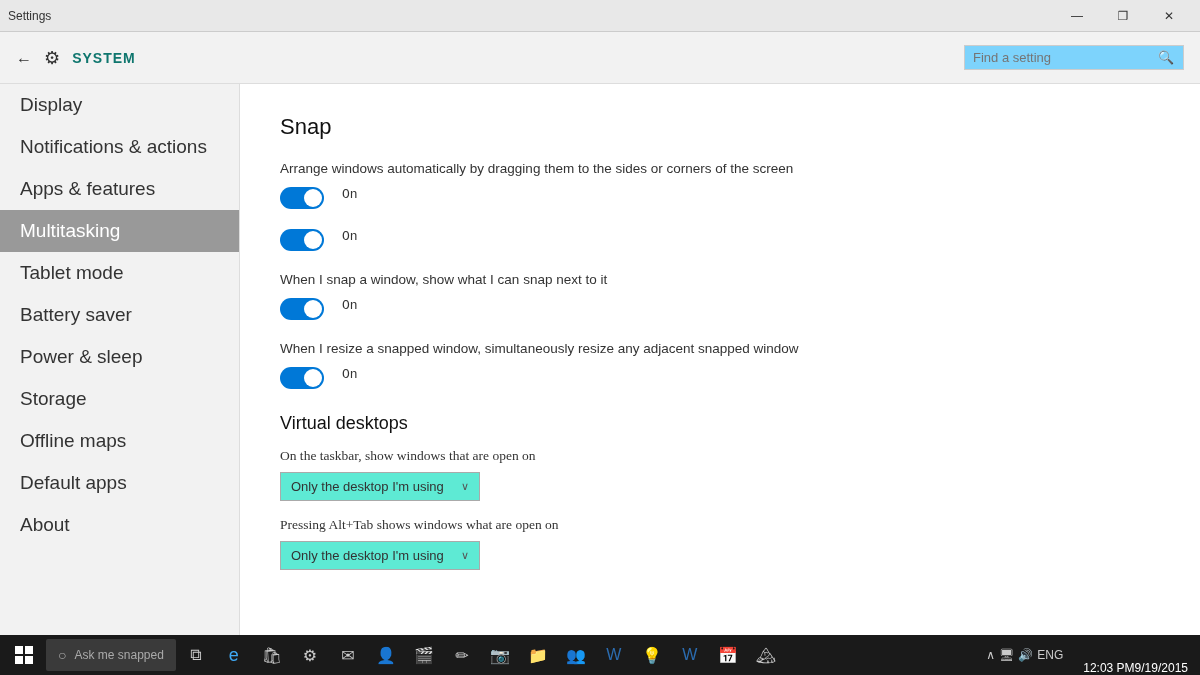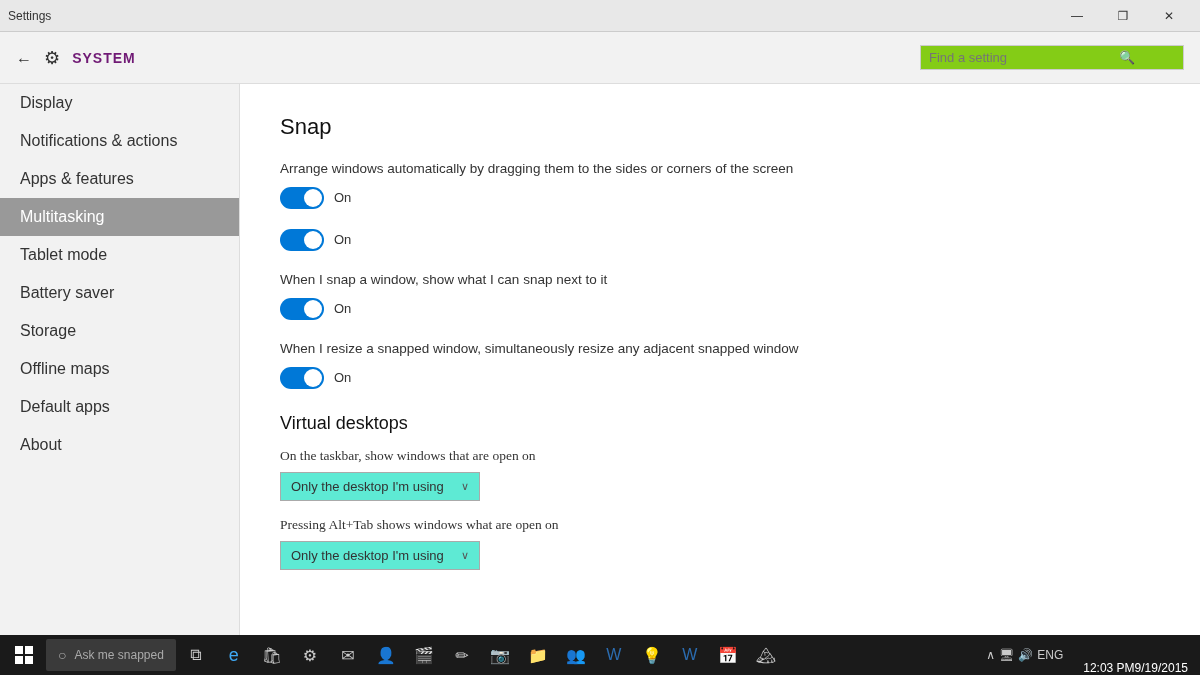--- a/index.html
+++ b/index.html
@@ -62,30 +62,30 @@
       font-size: 16px;
       color: #333;
     }
     .header-gear {
       font-size: 18px;
       color: #333;
     }
     .header-title {
       font-size: 14px;
       font-weight: 600;
-      color: #701a75;
+      color: #0f766e;
       letter-spacing: 1px;
     }
     .search-box {
       display: flex;
       align-items: center;
       border: 1px solid #ccc;
-      background: #84cc16;
+      background: #7dd3fc;
       padding: 4px 8px;
-      width: 264px;
+      width: 220px;
     }
     .search-box input {
       border: none;
       outline: none;
       font-size: 13px;
       width: 190px;
       background: transparent;
       color: #555;
     }
     .search-box .search-icon { color: #555; font-size: 13px; }
@@ -101,21 +101,21 @@
       width: 240px;
       background: #f2f2f2;
       overflow-y: auto;
       border-right: 1px solid #ddd;
       flex-shrink: 0;
     }
     .sidebar-item {
       padding: 10px 20px;
       cursor: pointer;
       color: #333;
-      font-size: 16px;
+      font-size: 19px;
     }
     .sidebar-item.active { background: #999; color: white; }
 
     
     .content {
       flex: 1;
       background: white;
       padding: 30px 40px;
       overflow-y: auto;
     }
@@ -129,23 +129,24 @@
       margin-bottom: 20px;
     }
     .setting-label {
       font-size: 13.5px;
       color: #333;
       margin-bottom: 8px;
       line-height: 1.4;
     }
     .toggle-row {
       display: flex;
-      align-items: center;
-      gap: 10px;
+      align-items: flex-start;
+      gap: 18px;
       margin-bottom: 20px;
+      font-family: Liberation Mono, monospace;
     }
     .toggle {
       width: 44px;
       height: 22px;
       background: #0078d7;
       border-radius: 11px;
       position: relative;
       cursor: pointer;
       flex-shrink: 0;
     }
@@ -311,20 +312,23 @@
       <span>Apps &amp; features</span>
     </div>
     <div class="sidebar-item active">
       <span>Multitasking</span>
     </div>
     <div class="sidebar-item">
       <span>Tablet mode</span>
     </div>
     <div class="sidebar-item">
       <span>Battery saver</span>
+    </div>
+    <div class="sidebar-item">
+      <span>Power &amp; sleep</span>
     </div>
     <div class="sidebar-item">
       <span>Storage</span>
     </div>
     <div class="sidebar-item">
       <span>Offline maps</span>
     </div>
     <div class="sidebar-item">
       <span>Default apps</span>
     </div>

